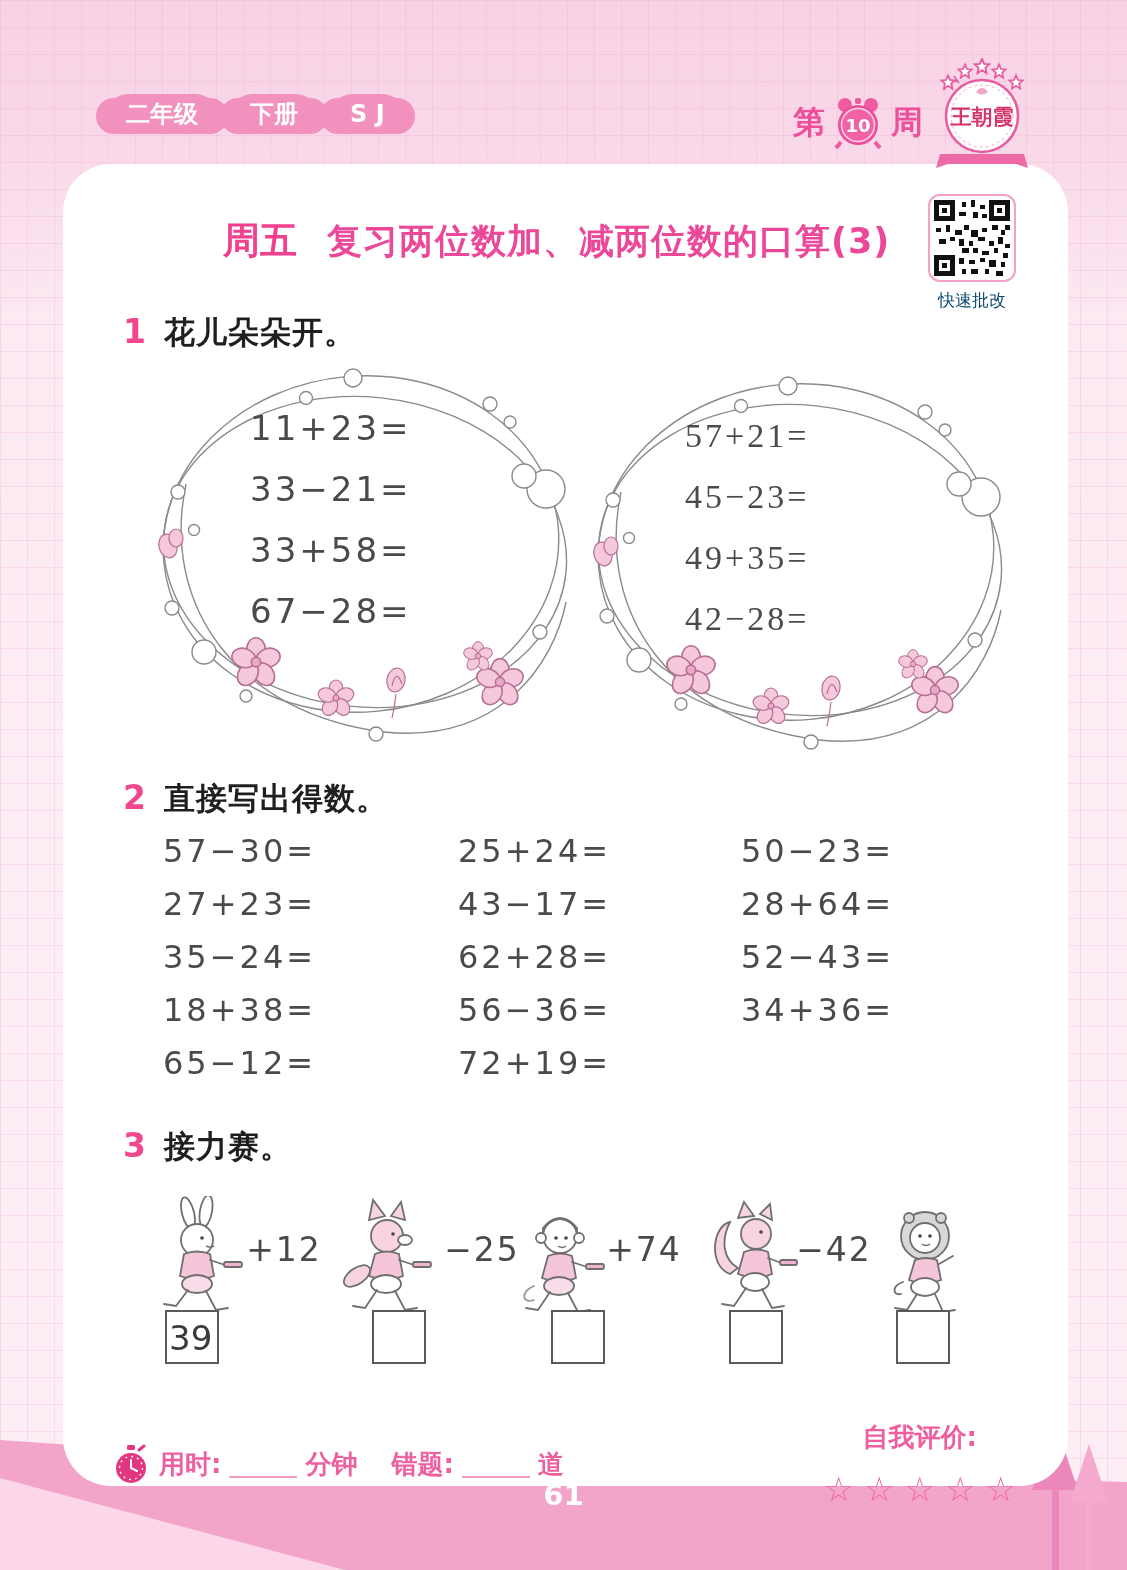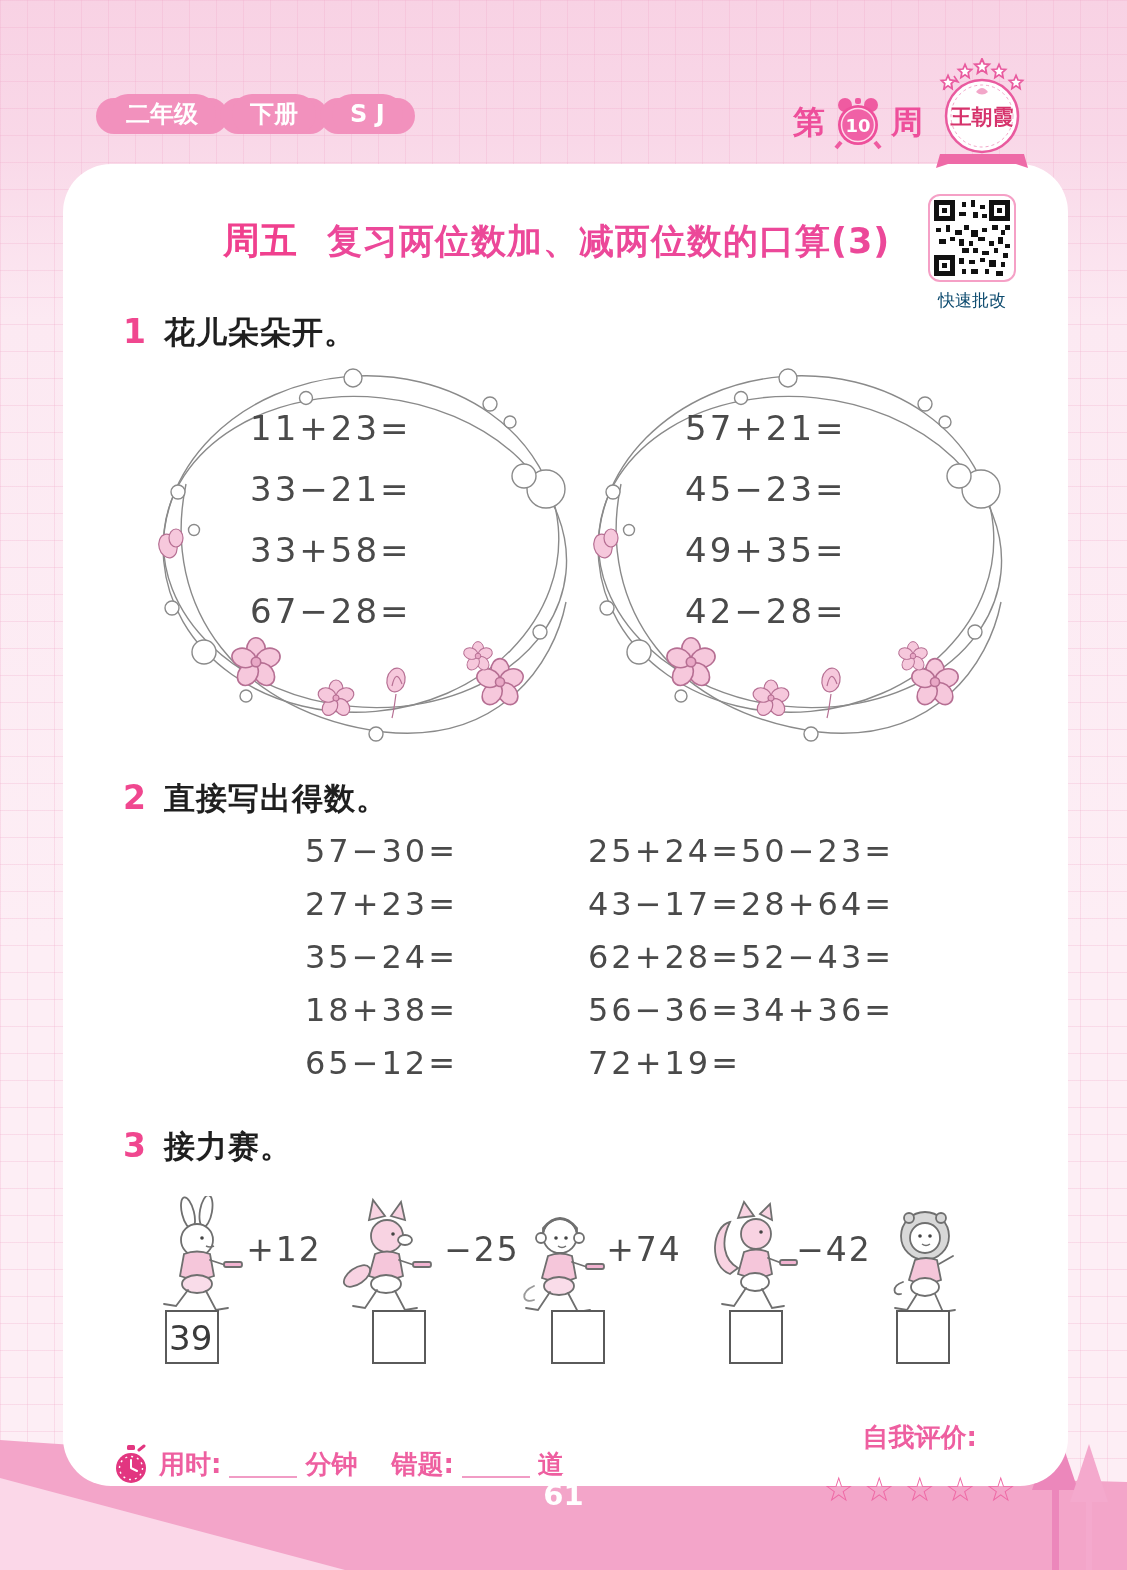--- a/index.html
+++ b/index.html
@@ -39,21 +39,21 @@
   .qr-frame svg{display:block;width:76px;height:76px;}
   .qr-caption{font-size:17px;color:#0c4a6e;margin-top:3px;}
   
   .sec-head{position:absolute;display:flex;align-items:baseline;gap:18px;}
   .sec-num{color:#f0478f;font-size:33px;font-weight:800;}
   .sec-title{color:#1f1f1f;font-size:31px;font-weight:800;letter-spacing:1px;}
   
   .wreath{position:absolute;width:432px;height:392px;}
   .wreath svg.wreath-art{position:absolute;inset:0;width:100%;height:100%;}
   .wreath .problems{position:absolute;left:102px;top:46px;}
-  .math{color:#4a4a4a;font-size:34px;letter-spacing:3px;font-weight:400;text-align:right;}
+  .math{color:#4a4a4a;font-size:34px;letter-spacing:3px;font-weight:400;}
   .wreath .math{display:block;margin-bottom:25px;line-height:36px;}
   
   .p-grid{
     position:absolute;left:100px;top:668px;
     display:grid;grid-template-columns:295px 283px 1fr;grid-auto-rows:53px;
   }
   .p-grid .math{font-size:32px;}
   
   .relay{position:absolute;left:0;top:1032px;width:1005px;height:150px;}
   .animal{position:absolute;width:96px;height:130px;}
@@ -262,21 +262,21 @@
       </g>
     </svg>
     <div class="problems">
       <span class="math">11+23=</span>
       <span class="math">33−21=</span>
       <span class="math">33+58=</span>
       <span class="math">67−28=</span>
     </div>
   </div>
 
-  <div class="wreath" style="left:520px;top:200px;">
+  <div class="wreath" style="left:520px;top:208px;font-family:Liberation Serif, serif;">
     <svg class="wreath-art" viewBox="0 0 432 392">
       <g fill="none" stroke="#8a8a8a" stroke-width="1.4">
         <ellipse cx="213" cy="180" rx="198" ry="168" transform="rotate(-5 213 180)"></ellipse>
         <ellipse cx="217" cy="188" rx="202" ry="155" transform="rotate(6 217 188)"></ellipse>
         <path d="M38 120 C 12 244, 92 350, 236 368 C 352 380, 406 300, 418 238"></path>
       </g>
       <g fill="#ffffff" stroke="#8a8a8a" stroke-width="1.4">
         <circle cx="205" cy="14" r="9"></circle>
           <circle cx="158" cy="34" r="6.5"></circle>
         <circle cx="342" cy="40" r="7"></circle>

